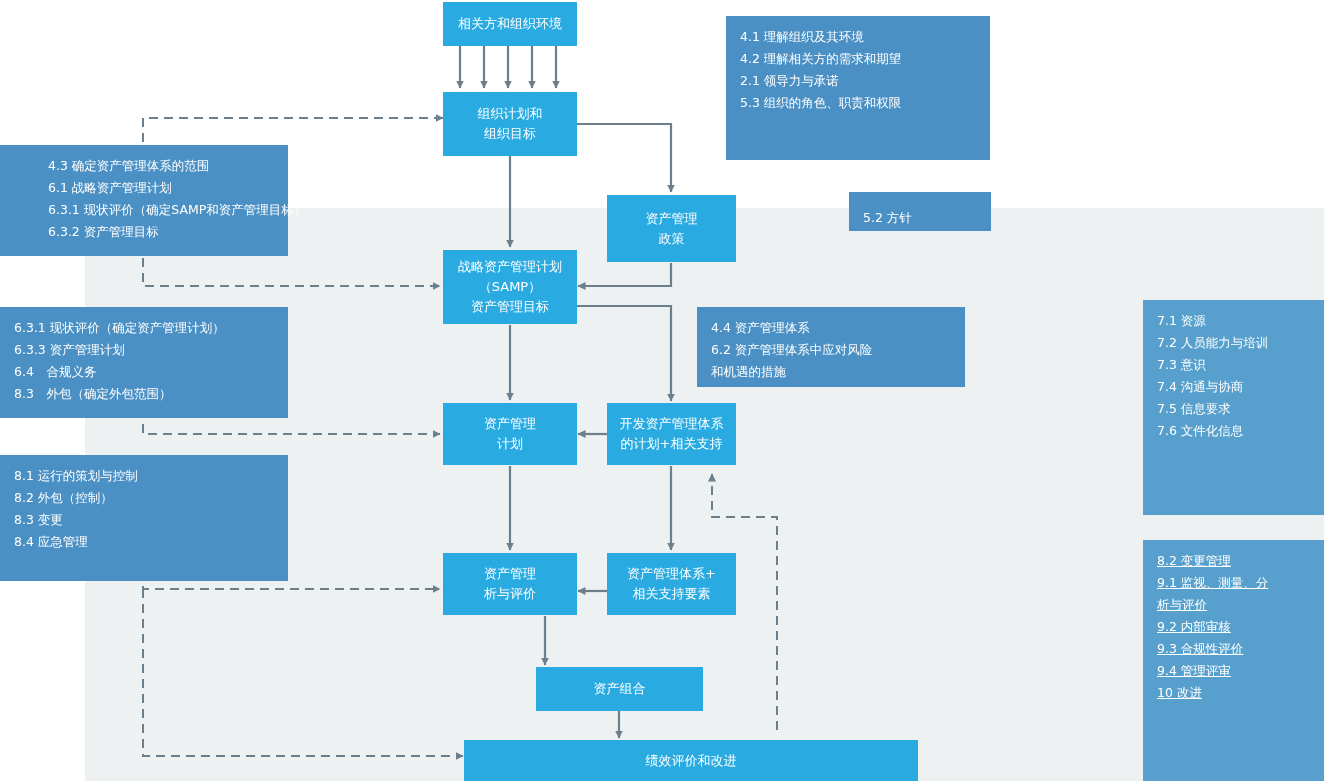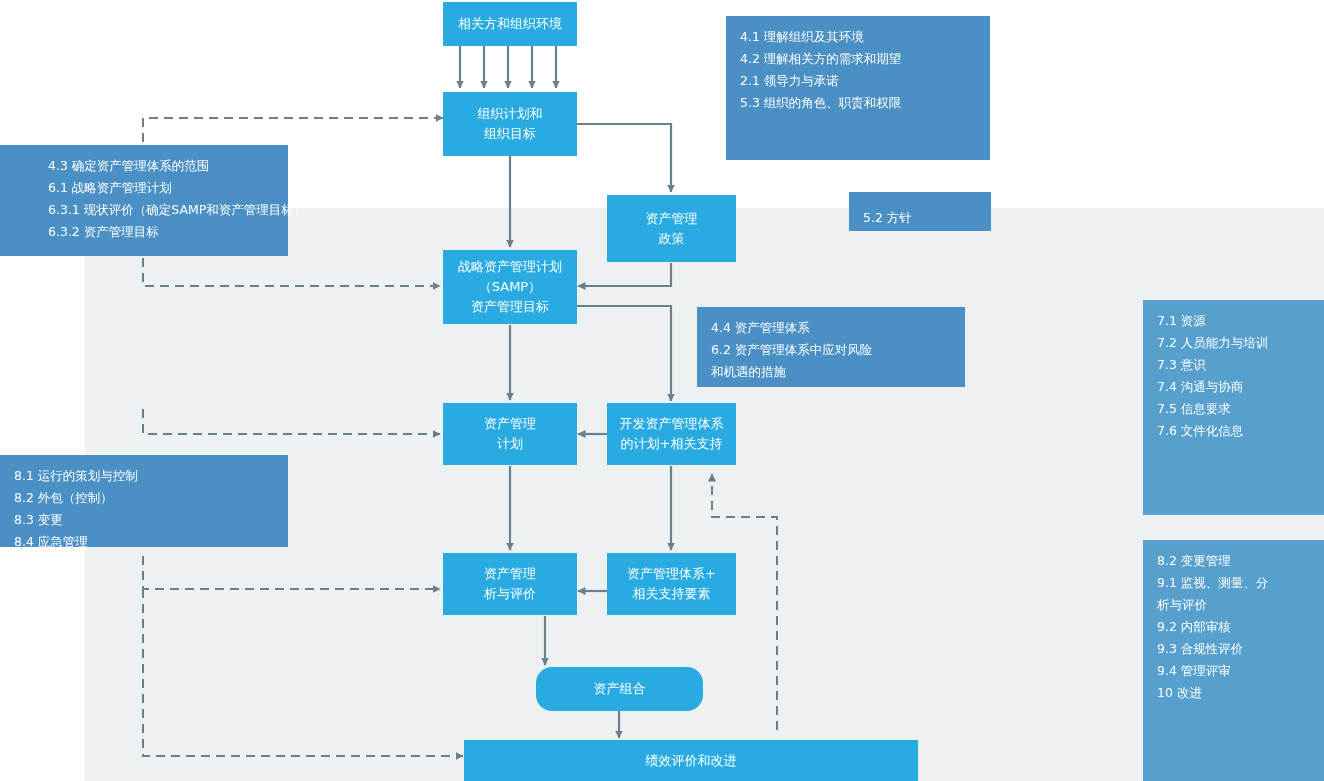--- a/index.html
+++ b/index.html
@@ -161,21 +161,21 @@
   <div class="node" style="left:443px; top:553px; width:134px; height:62px;">
     <span class="ln">资产管理</span>
     <span class="ln">析与评价</span>
   </div>
 
   <div class="node" style="left:607px; top:553px; width:129px; height:62px;">
     <span class="ln">资产管理体系+</span>
     <span class="ln">相关支持要素</span>
   </div>
 
-  <div class="node" style="left:536px; top:667px; width:167px; height:44px;border-radius:16px;">
+  <div class="node" style="left:536px; top:667px; width:167px; height:44px;">
     <span class="ln">资产组合</span>
   </div>
 
   <div class="node" style="left:464px; top:740px; width:454px; height:41px;">
     <span class="ln">绩效评价和改进</span>
   </div>
 
   <div class="note" style="left:726px; top:16px; width:264px; height:144px;">
     <span class="ln">4.1 理解组织及其环境</span>
     <span class="ln">4.2 理解相关方的需求和期望</span>
@@ -187,44 +187,50 @@
     <span class="ln">4.3 确定资产管理体系的范围</span>
     <span class="ln">6.1 战略资产管理计划</span>
     <span class="ln">6.3.1 现状评价（确定SAMP和资产管理目标）</span>
     <span class="ln">6.3.2 资产管理目标</span>
   </div>
 
   <div class="note note-center" style="left:849px; top:192px; width:142px; height:39px; padding-top:12px; padding-bottom:0;">
     <span class="ln">5.2 方针</span>
   </div>
 
+  <div class="note" style="left:0px; top:307px; width:288px; height:111px;">
+    <span class="ln">6.3.1 现状评价（确定资产管理计划）</span>
+    <span class="ln">6.3.3 资产管理计划</span>
+    <span class="ln">6.4　合规义务</span>
+    <span class="ln">8.3　外包（确定外包范围）</span>
+  </div>
 
   <div class="note" style="left:697px; top:307px; width:268px; height:80px;">
     <span class="ln">4.4 资产管理体系</span>
     <span class="ln">6.2 资产管理体系中应对风险</span>
     <span class="ln">和机遇的措施</span>
   </div>
 
-  <div class="note" style="left:0px; top:455px; width:288px; height:92px;">
+  <div class="note" style="left:0px; top:455px; width:288px; height:126px;">
     <span class="ln">8.1 运行的策划与控制</span>
     <span class="ln">8.2 外包（控制）</span>
     <span class="ln">8.3 变更</span>
     <span class="ln">8.4 应急管理</span>
   </div>
 
   <div class="note light" style="left:1143px; top:300px; width:181px; height:215px;">
     <span class="ln">7.1 资源</span>
     <span class="ln">7.2 人员能力与培训</span>
     <span class="ln">7.3 意识</span>
     <span class="ln">7.4 沟通与协商</span>
     <span class="ln">7.5 信息要求</span>
     <span class="ln">7.6 文件化信息</span>
   </div>
 
-  <div class="note light" style="left:1143px; top:540px; width:181px; height:241px;">
+  <div class="note light" style="left:1143px; top:540px; width:181px; height:241px;text-decoration:underline;">
     <span class="ln">8.2 变更管理</span>
     <span class="ln">9.1 监视、测量、分</span>
     <span class="ln">析与评价</span>
     <span class="ln">9.2 内部审核</span>
     <span class="ln">9.3 合规性评价</span>
     <span class="ln">9.4 管理评审</span>
     <span class="ln">10 改进</span>
   </div>
 
 </div>

